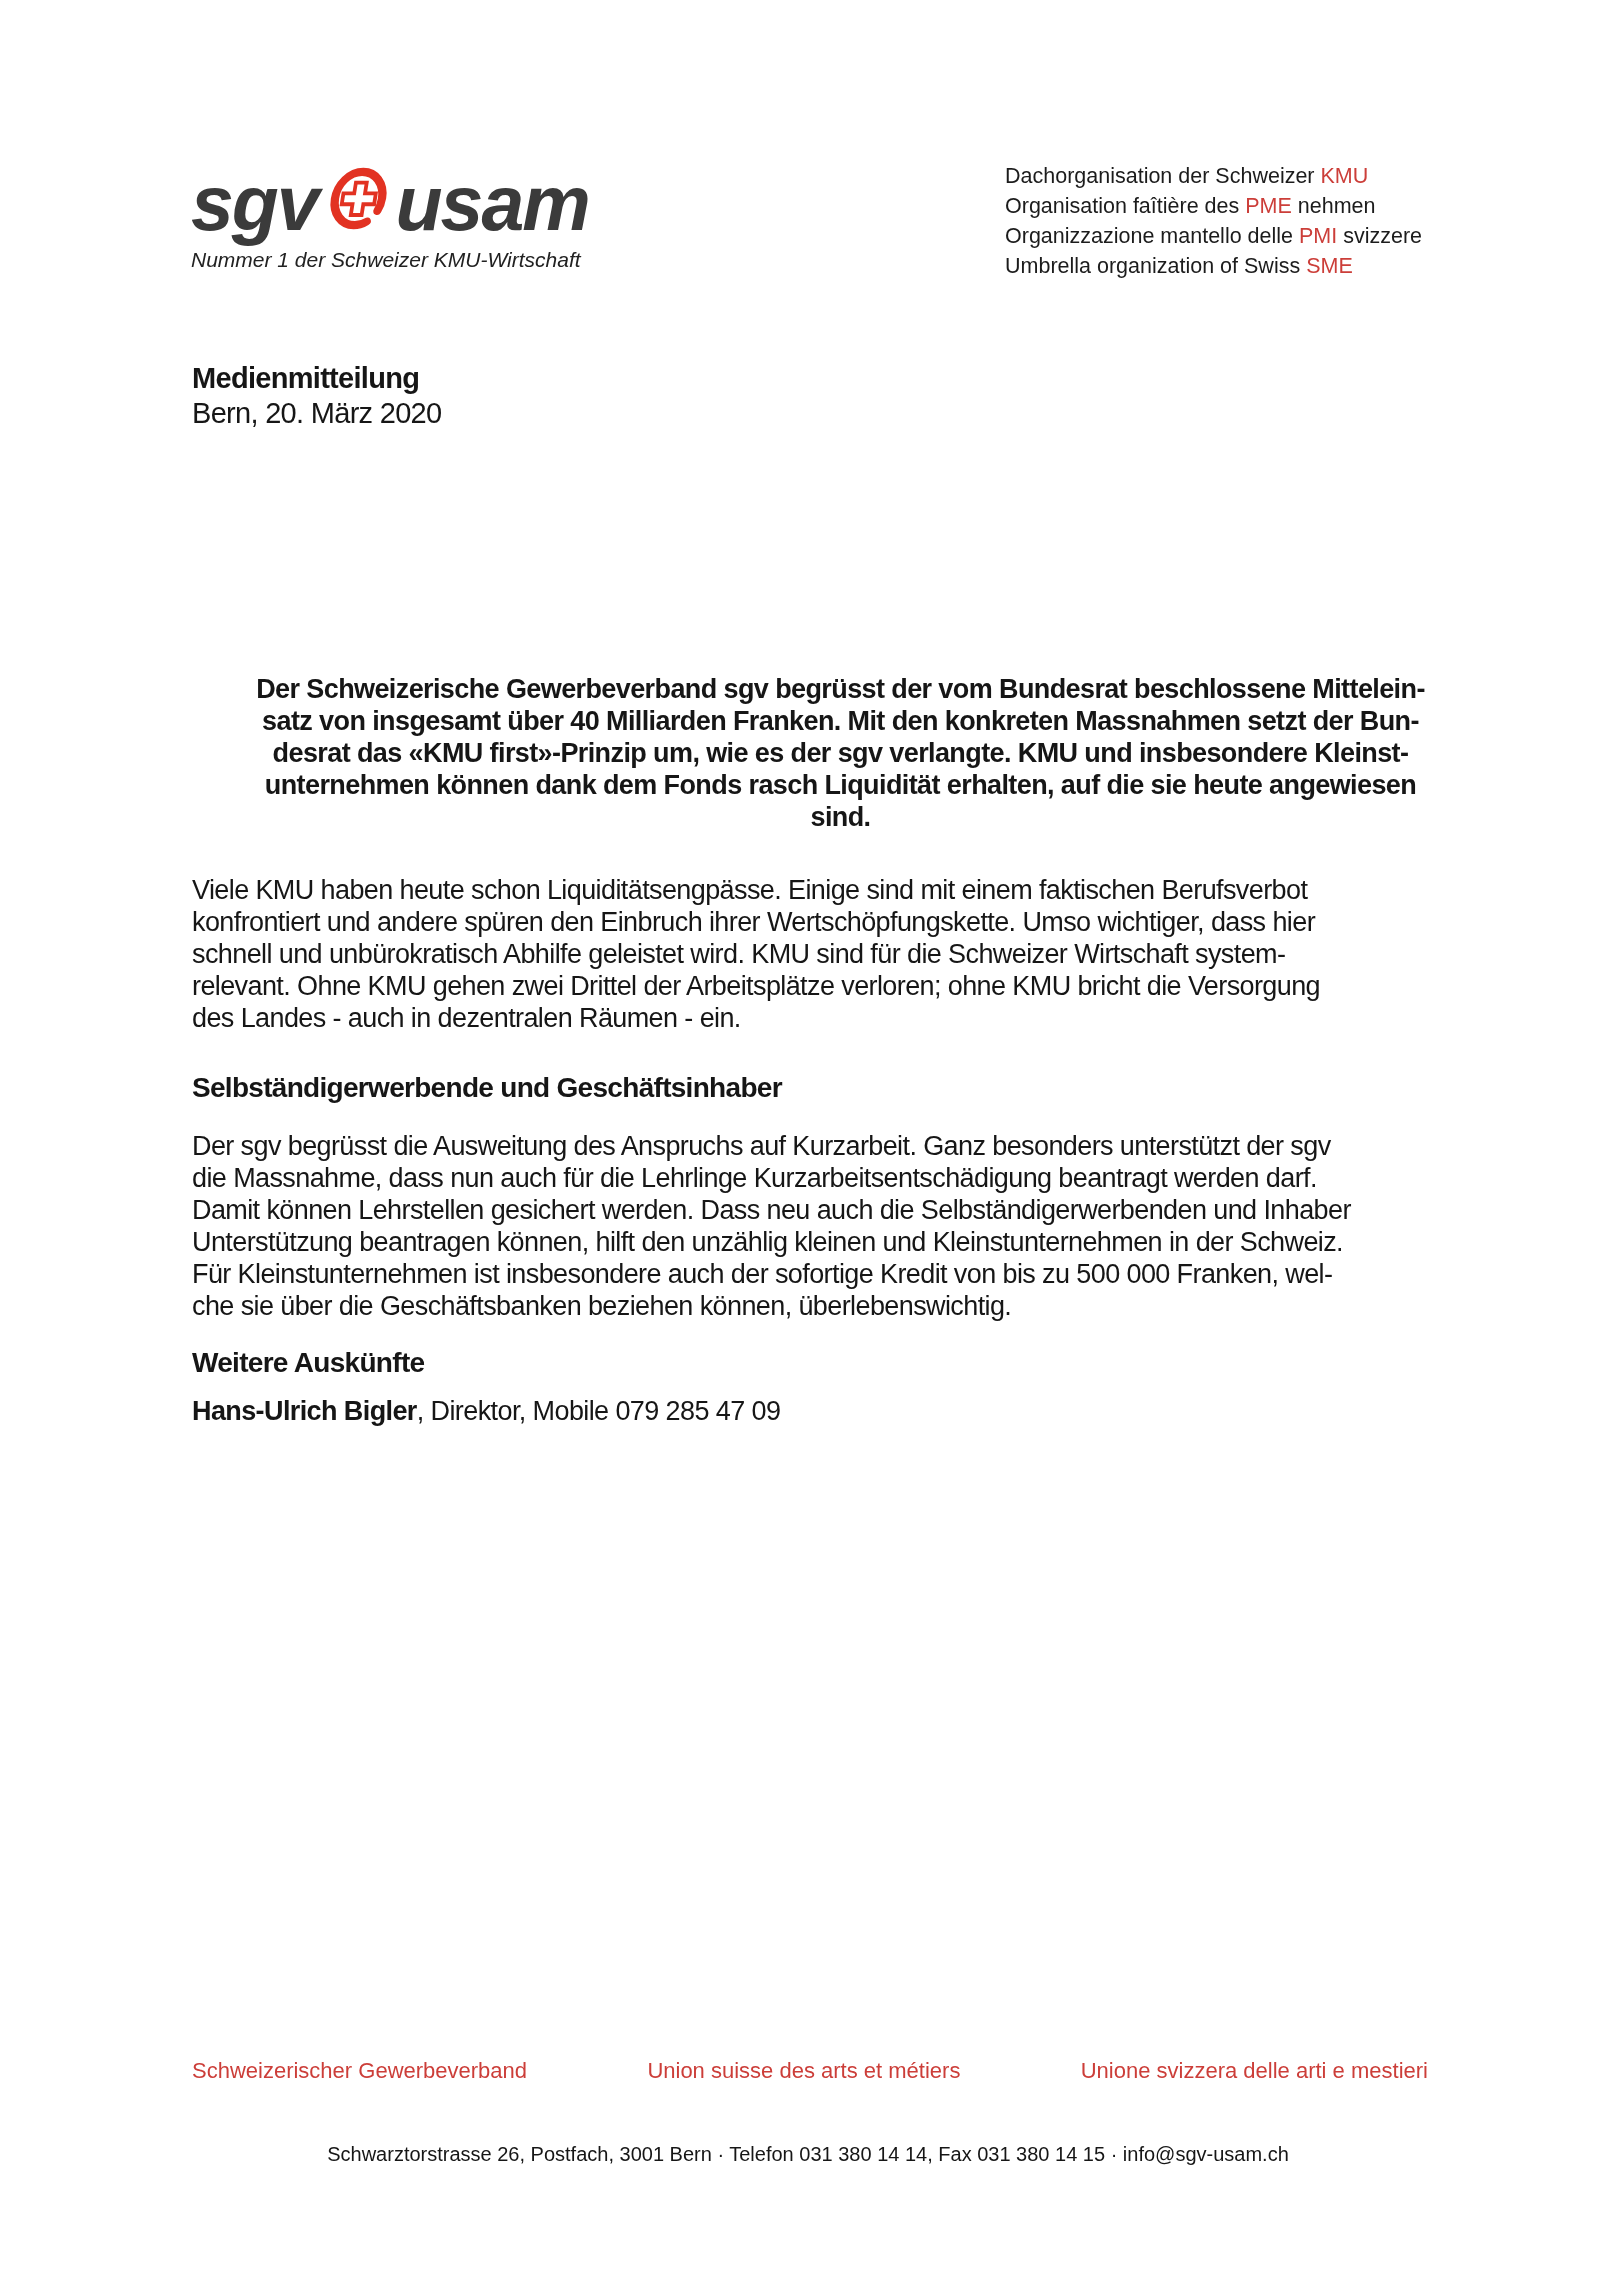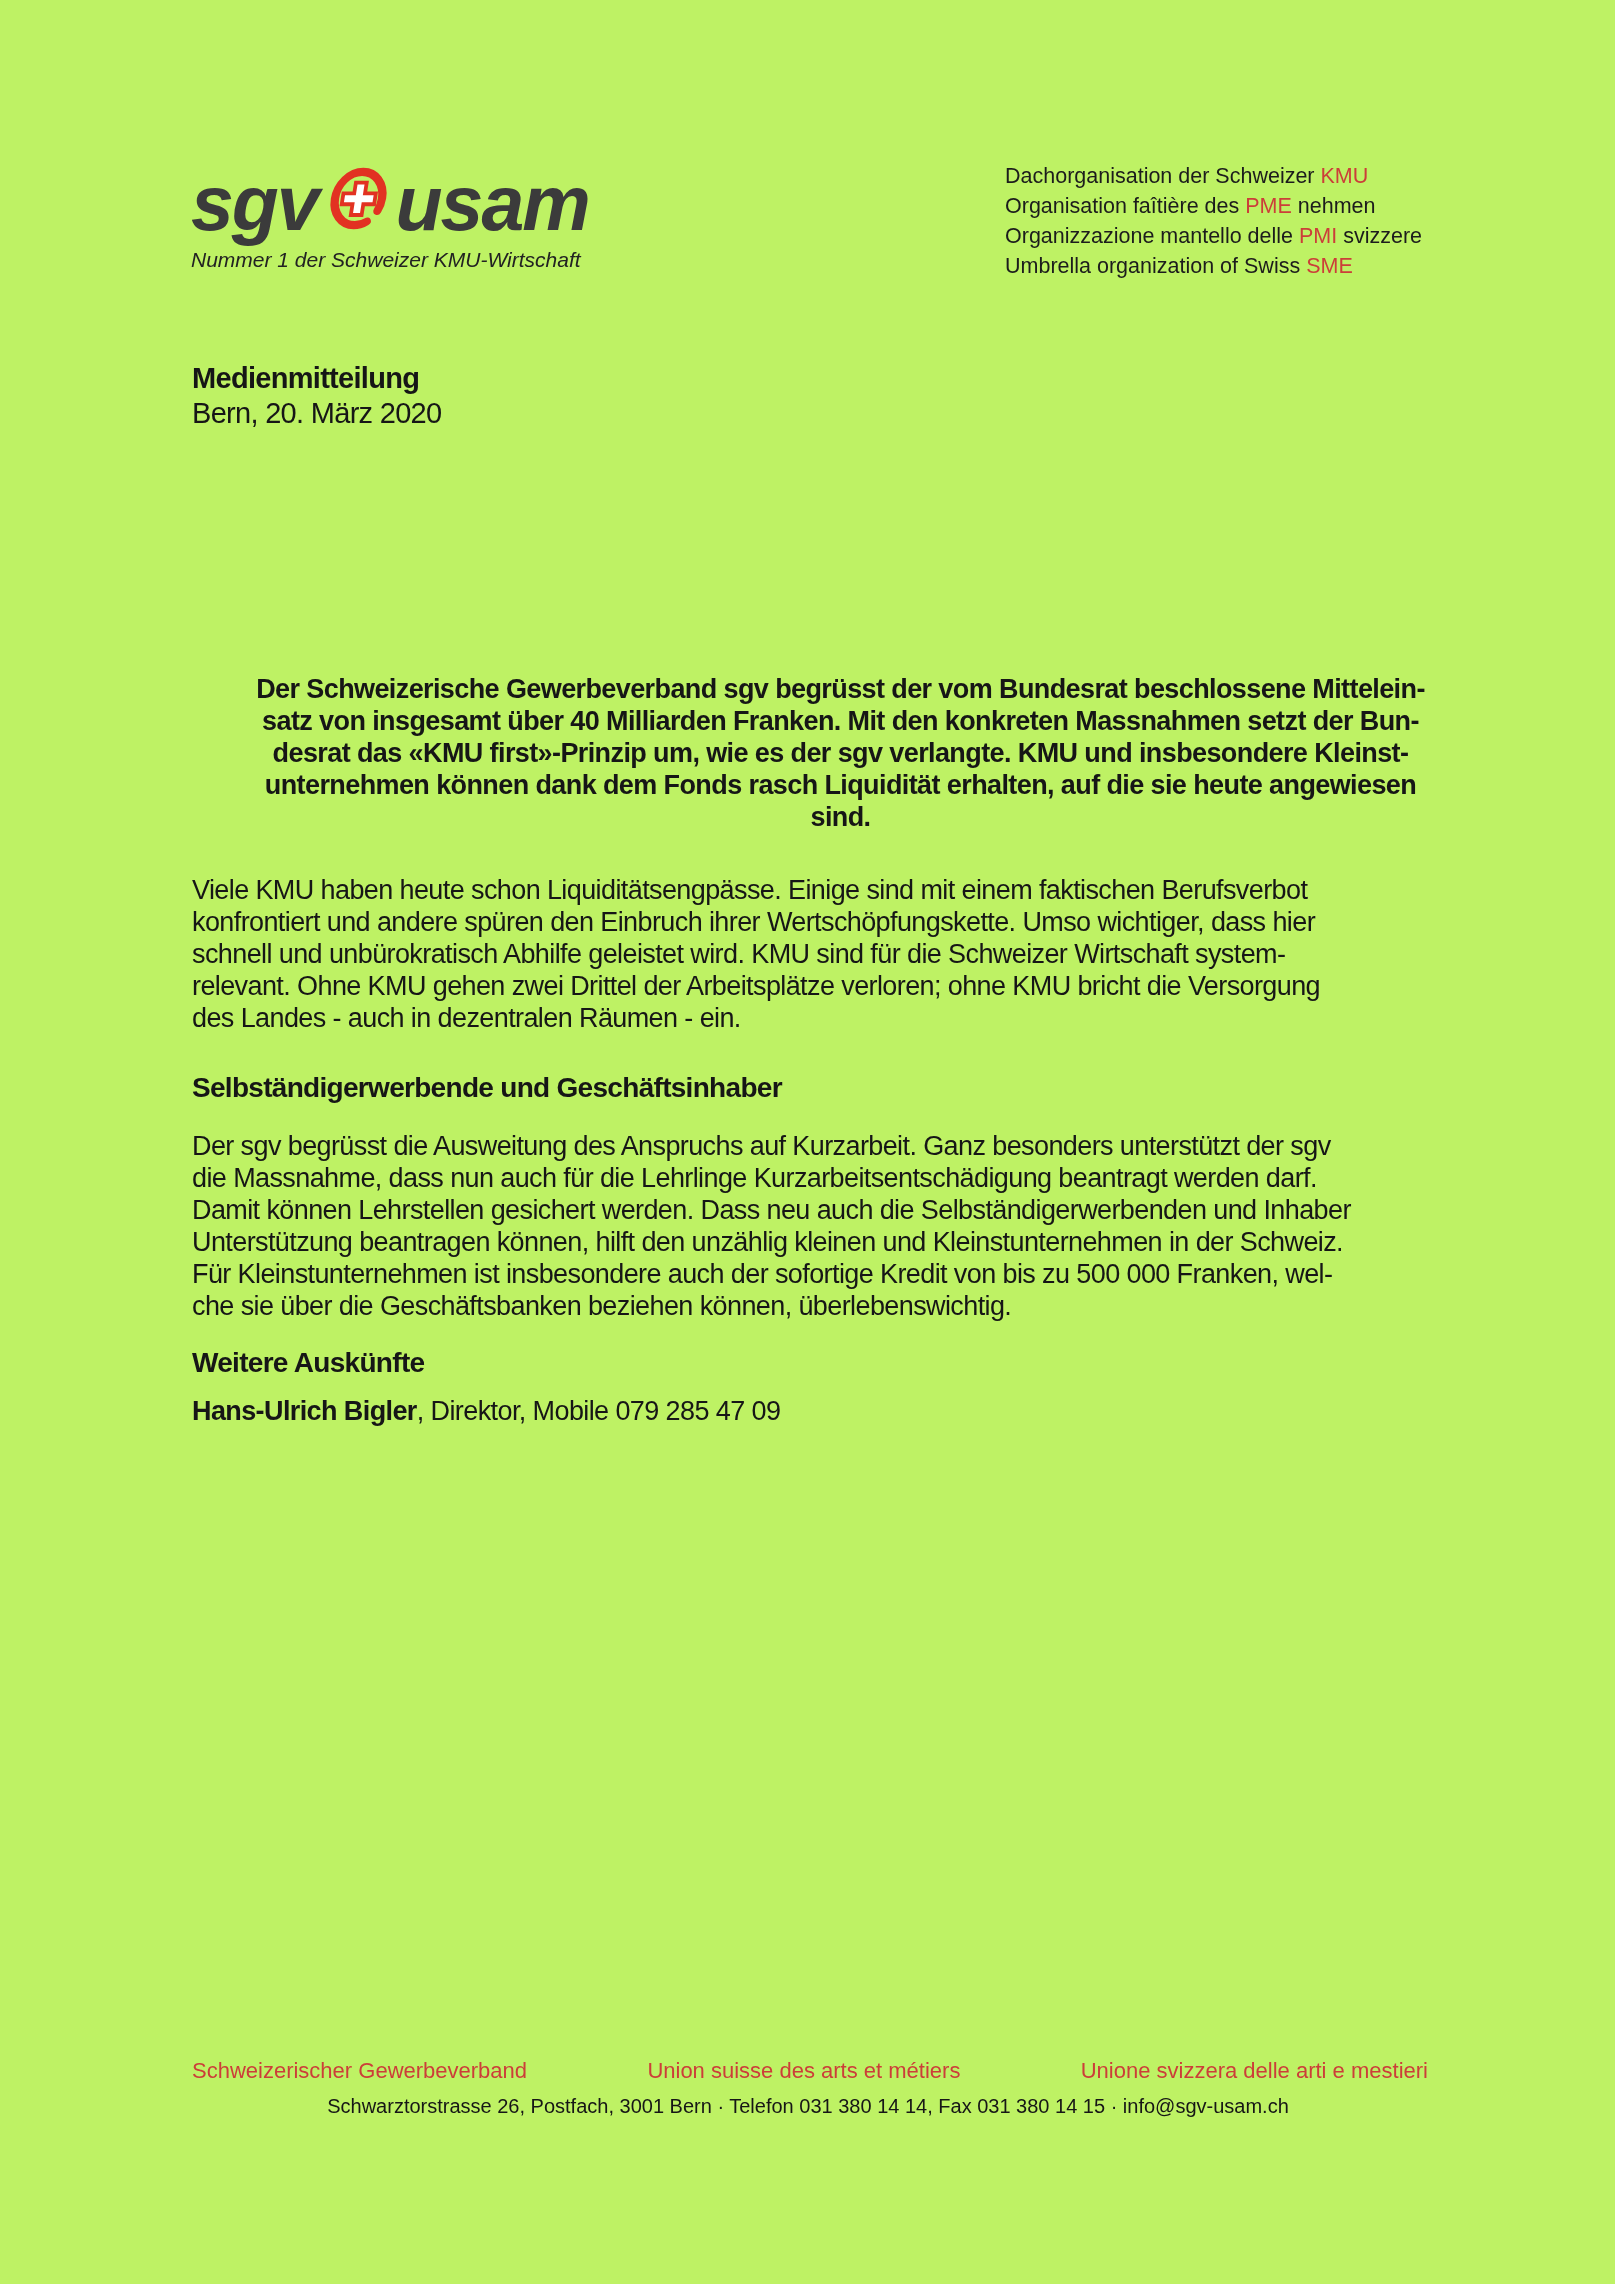--- a/index.html
+++ b/index.html
@@ -1,19 +1,19 @@
 <!DOCTYPE html>
 <html style="font-size:10.4px"><head>
 <meta charset="utf-8">
 <style>
   html,body { margin:0; padding:0; background:#e8e8e8; }
   .page {
     position:relative;
     width:1616px; height:2284px;
-    background:#bef264;
+    background:#ffffff;
     font-family:"Liberation Sans", sans-serif;
     color:#161616;
     overflow:hidden;
   }
 
   
   .logo { position:absolute; left:191px; top:167px; }
   .logo-row {
     display:flex; align-items:center;
     font-style:italic; font-weight:bold;
@@ -71,21 +71,21 @@
   .boilerplate { top:1690px; }
 
   
   .footer-orgs {
     position:absolute; left:192px; top:2058px; width:1236px;
     display:flex; justify-content:space-between;
     font-size:22px; color:#cc3e39;
   }
   .footer-address, .footer-links {
     position:absolute; left:0; width:1616px;
-    text-align:center; font-size:20px; color:#161616;
+    text-align:center; font-size:20px; color:#161616;margin-top:48px;
   }
   .footer-address { top:2095px; }
   .footer-links   { top:2122px; }
 </style>
 </head>
 <body>
 
 <div class="page">
 
   <div class="logo">

